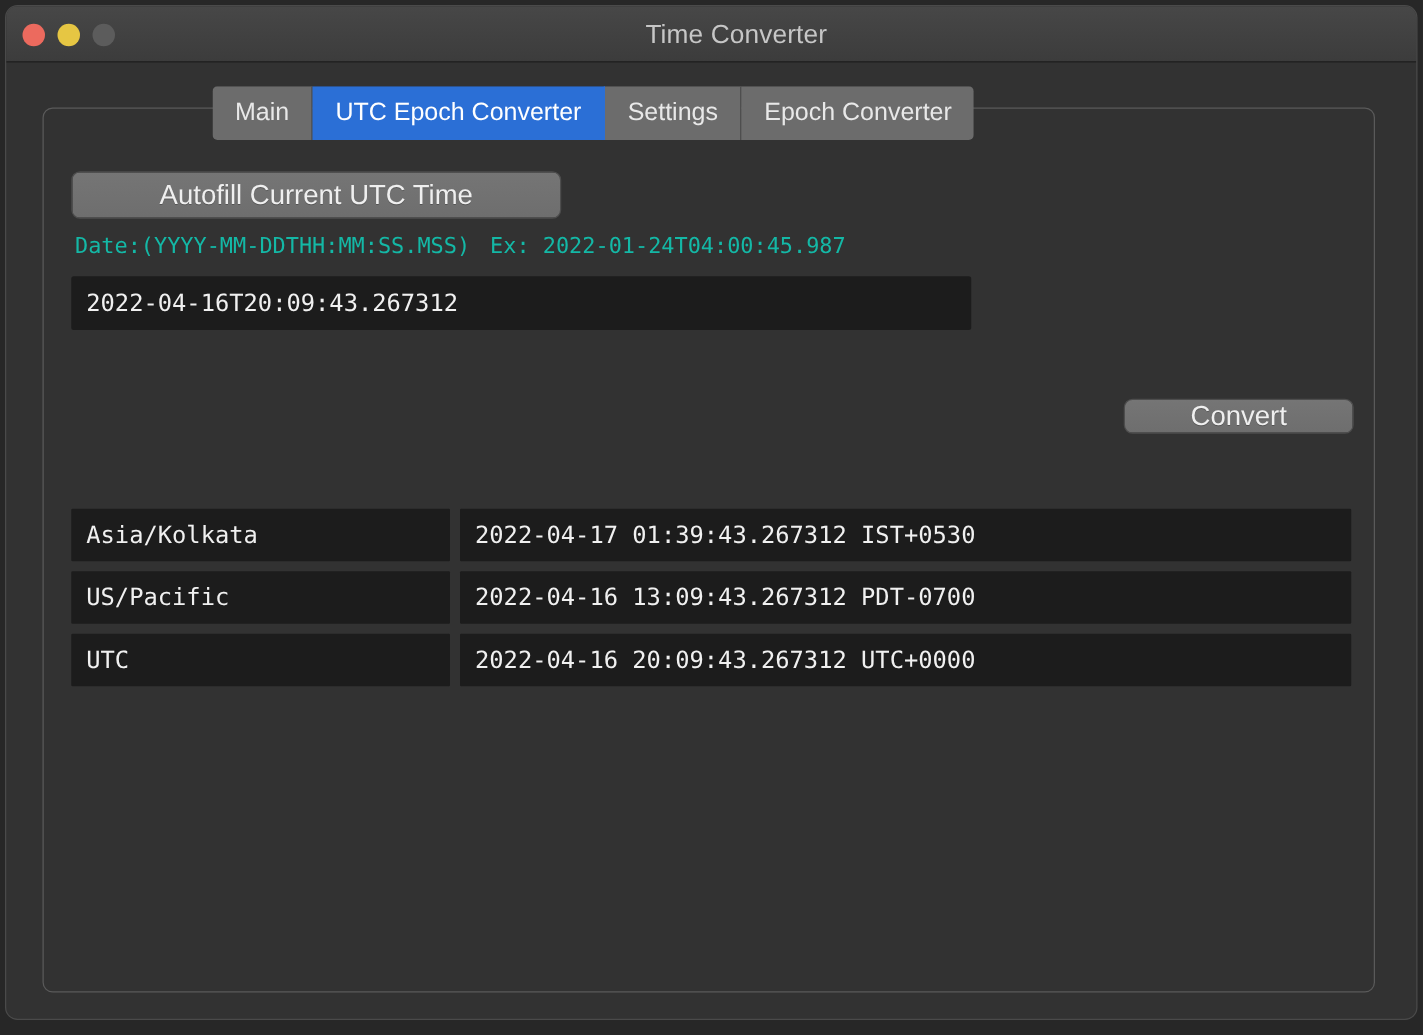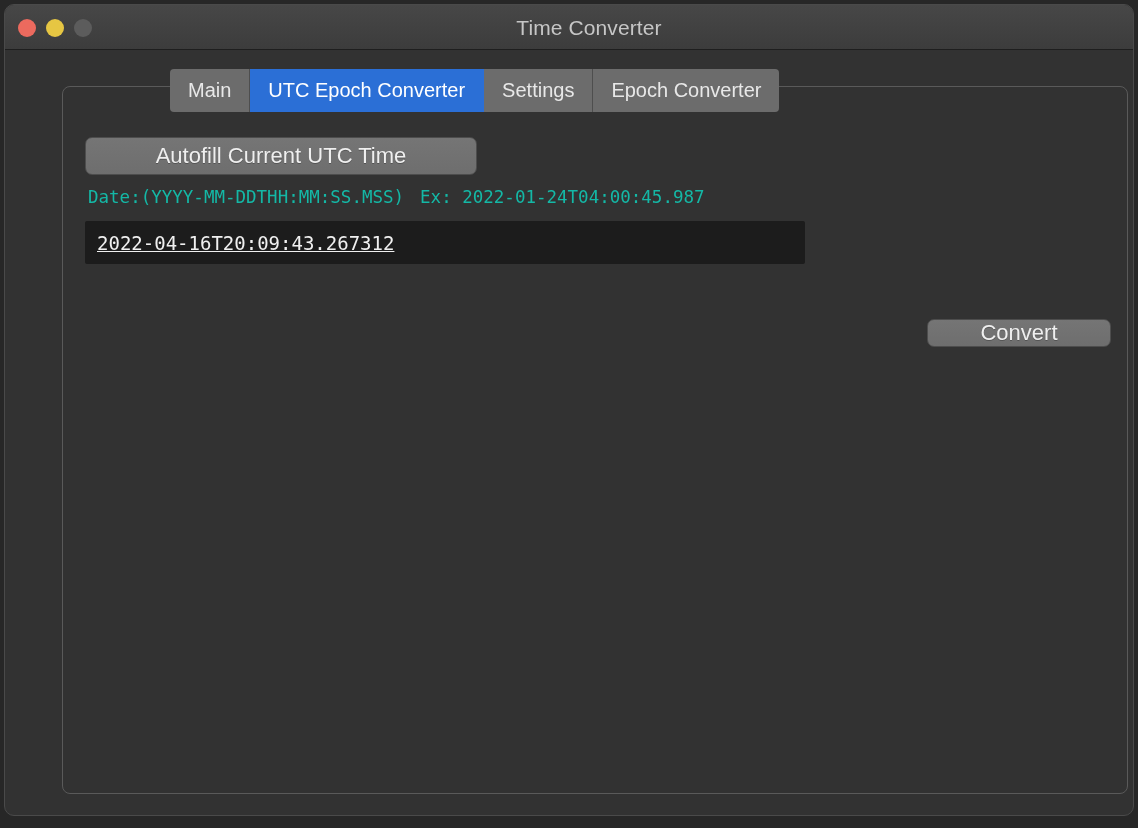--- a/index.html
+++ b/index.html
@@ -107,21 +107,20 @@
   .panel {
     position: absolute;
     left: 29px;
     top: 81px;
     width: 1066px;
     height: 708px;
     border: 1px solid #5a5a5a;
     border-radius: 8px;
     box-sizing: border-box;
     background: transparent;
-    margin-left: 28px;
   }
 
   
   .btn {
     background: linear-gradient(to bottom, #757575 0%, #6e6e6e 100%);
     border: 1px solid #4d4d4d;
     border-radius: 7px;
     color: #efefef;
     font-size: 22px;
     display: flex;
@@ -168,21 +167,20 @@
     height: 43px;
     background: #1c1c1c;
     border: none;
     border-radius: 2px;
     color: #f0f0f0;
     font-family: "DejaVu Sans Mono", monospace;
     font-size: 19px;
     padding: 0 12px;
     box-sizing: border-box;
     outline: none;
-    text-decoration: underline;
   }
 
   
   .results {
     position: absolute;
     left: 22px;
     top: 320px;
     width: 1024px;
   }
   .res-row {
@@ -233,14 +231,32 @@
     <div class="btn btn-autofill">Autofill Current UTC Time</div>
 
     <div class="hint">
       <span>Date:(YYYY-MM-DDTHH:MM:SS.MSS)</span><span class="ex">Ex: 2022-01-24T04:00:45.987</span>
     </div>
 
     <input class="field" type="text" value="2022-04-16T20:09:43.267312" style="">
 
     <div class="btn btn-convert">Convert</div>
 
+    <div class="results">
+
+      <div class="res-row">
+        <div class="res-zone">Asia/Kolkata</div>
+        <div class="res-time">2022-04-17 01:39:43.267312 IST+0530</div>
+      </div>
+
+      <div class="res-row">
+        <div class="res-zone">US/Pacific</div>
+        <div class="res-time">2022-04-16 13:09:43.267312 PDT-0700</div>
+      </div>
+
+      <div class="res-row">
+        <div class="res-zone">UTC</div>
+        <div class="res-time">2022-04-16 20:09:43.267312 UTC+0000</div>
+      </div>
+
+    </div>
   </div>
 </div>
 
 </body></html>

